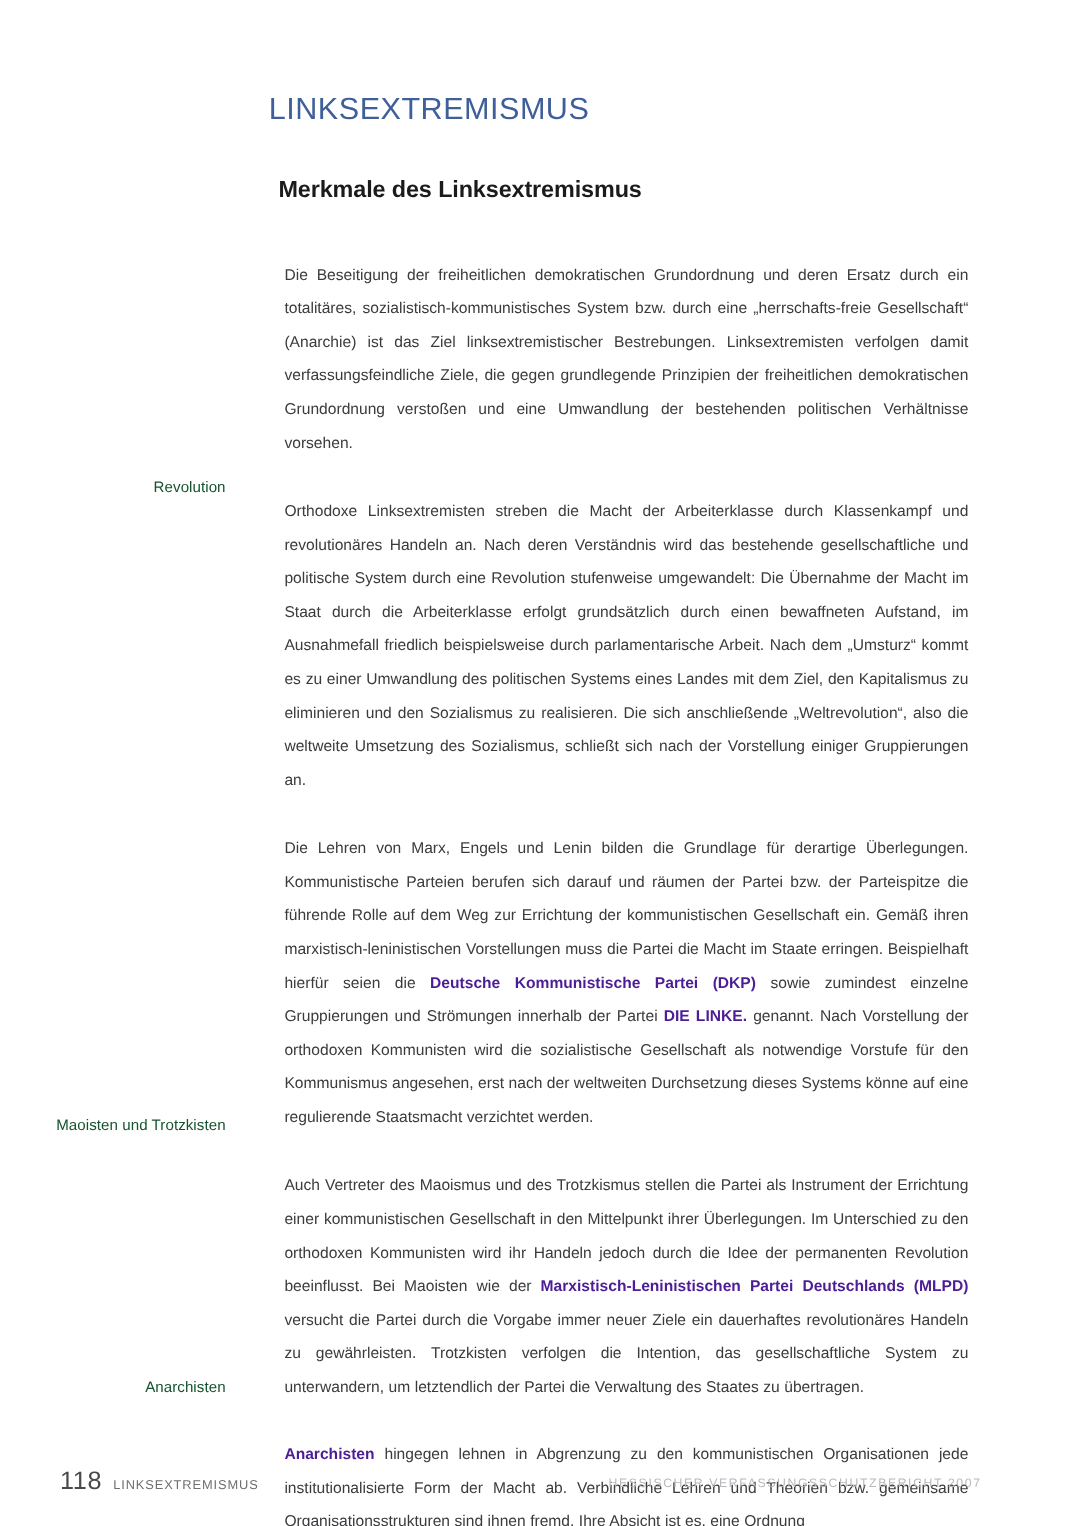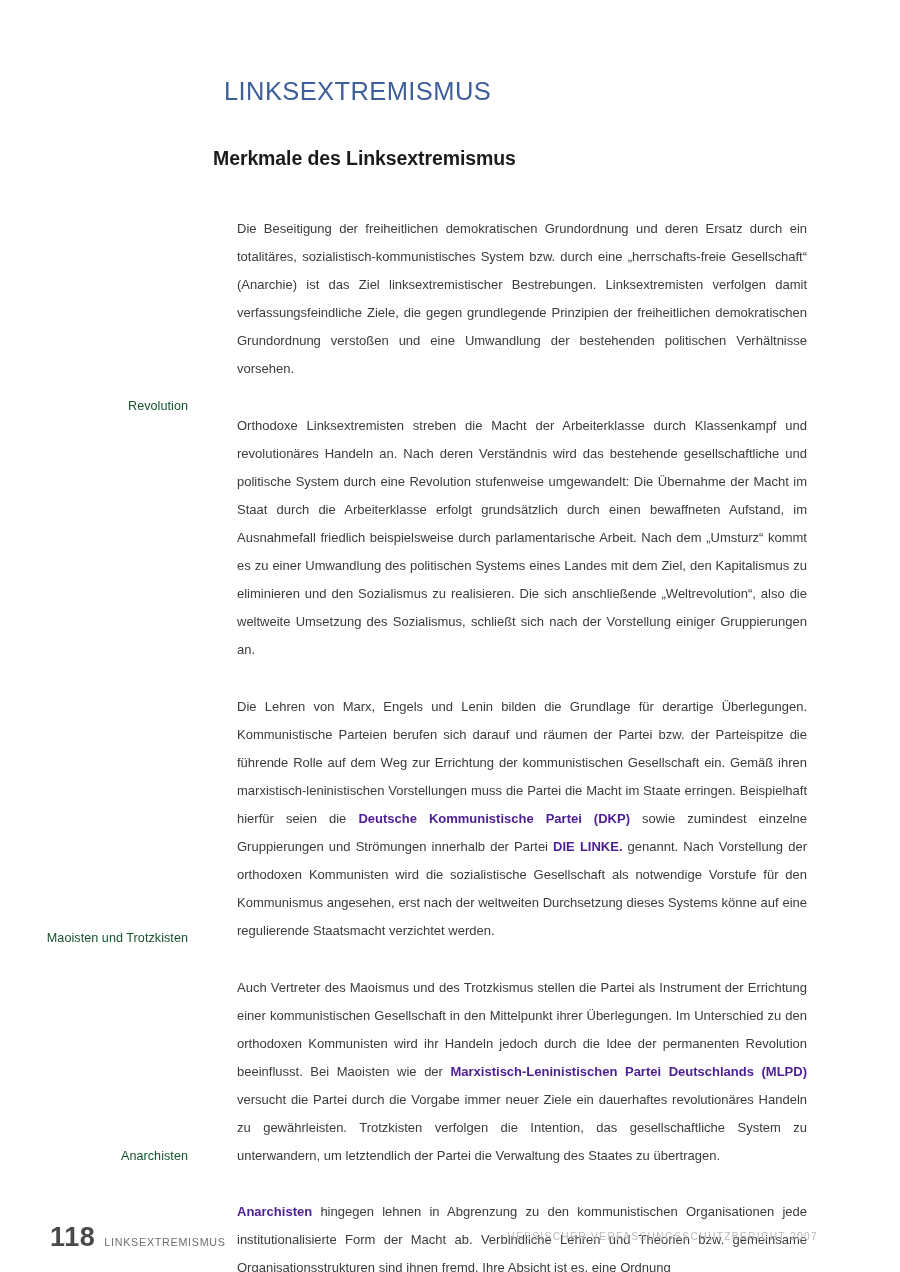--- a/index.html
+++ b/index.html
@@ -30,21 +30,21 @@
     font-weight: 400;
     letter-spacing: 0.4px;
     color: #3f5f9a;
     line-height: 1.1;
     white-space: nowrap;
   }
 
   
   .article-heading {
     position: absolute;
-    left: 213px;
+    left: 232px;
     top: 147px;
     font-size: 19.5px;
     font-weight: 700;
     letter-spacing: -0.1px;
     color: #1b1b1b;
     line-height: 1.15;
     white-space: nowrap;
   }
 
   
@@ -98,22 +98,22 @@
   }
   .footer-left {
     position: absolute;
     left: 50px;
     top: 0;
     display: flex;
     align-items: baseline;
     gap: 9px;
   }
   .page-number {
-    font-size: 27px;
-    font-weight: 700;
+    font-size: 21px;
+    font-weight: 400;
     color: #4a4a4c;
     letter-spacing: 0.6px;
     line-height: 1;
   }
   .footer-section {
     font-size: 10.7px;
     font-weight: 400;
     color: #6f6f72;
     letter-spacing: 0.75px;
     line-height: 1;

